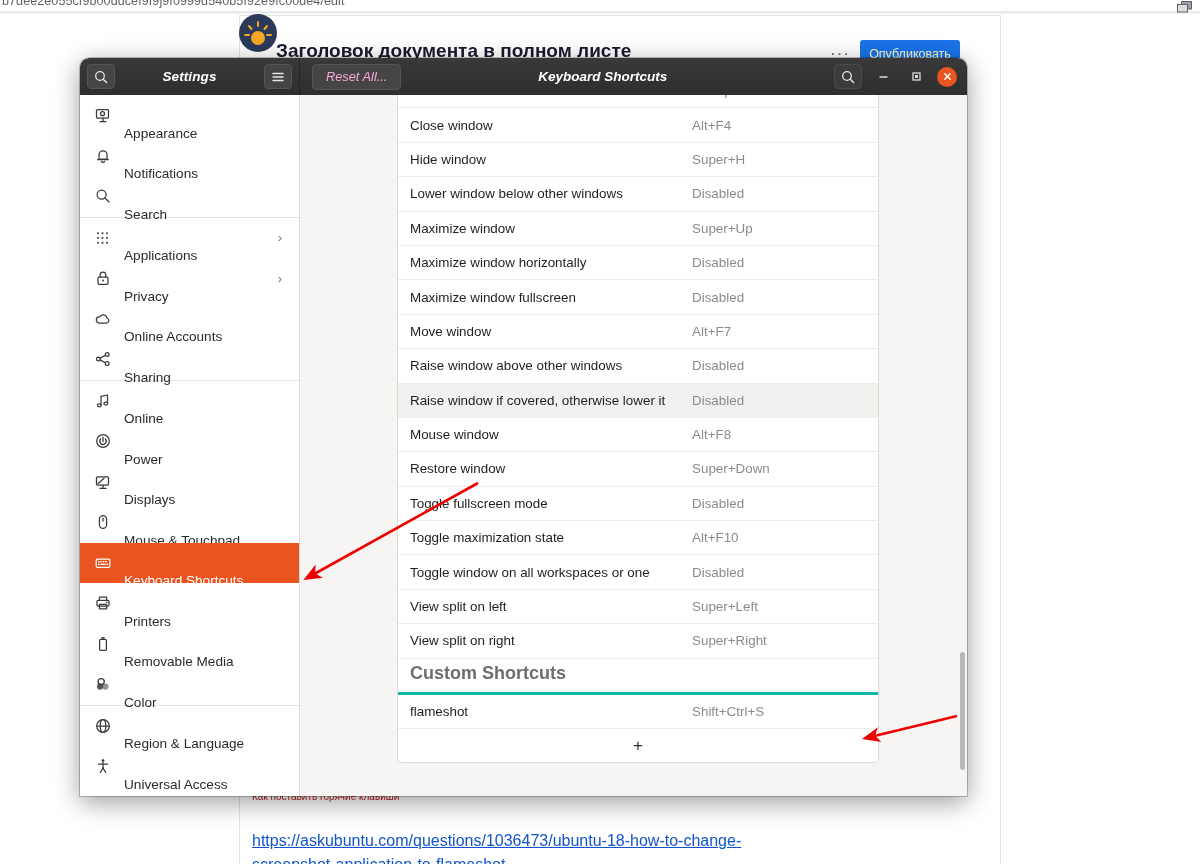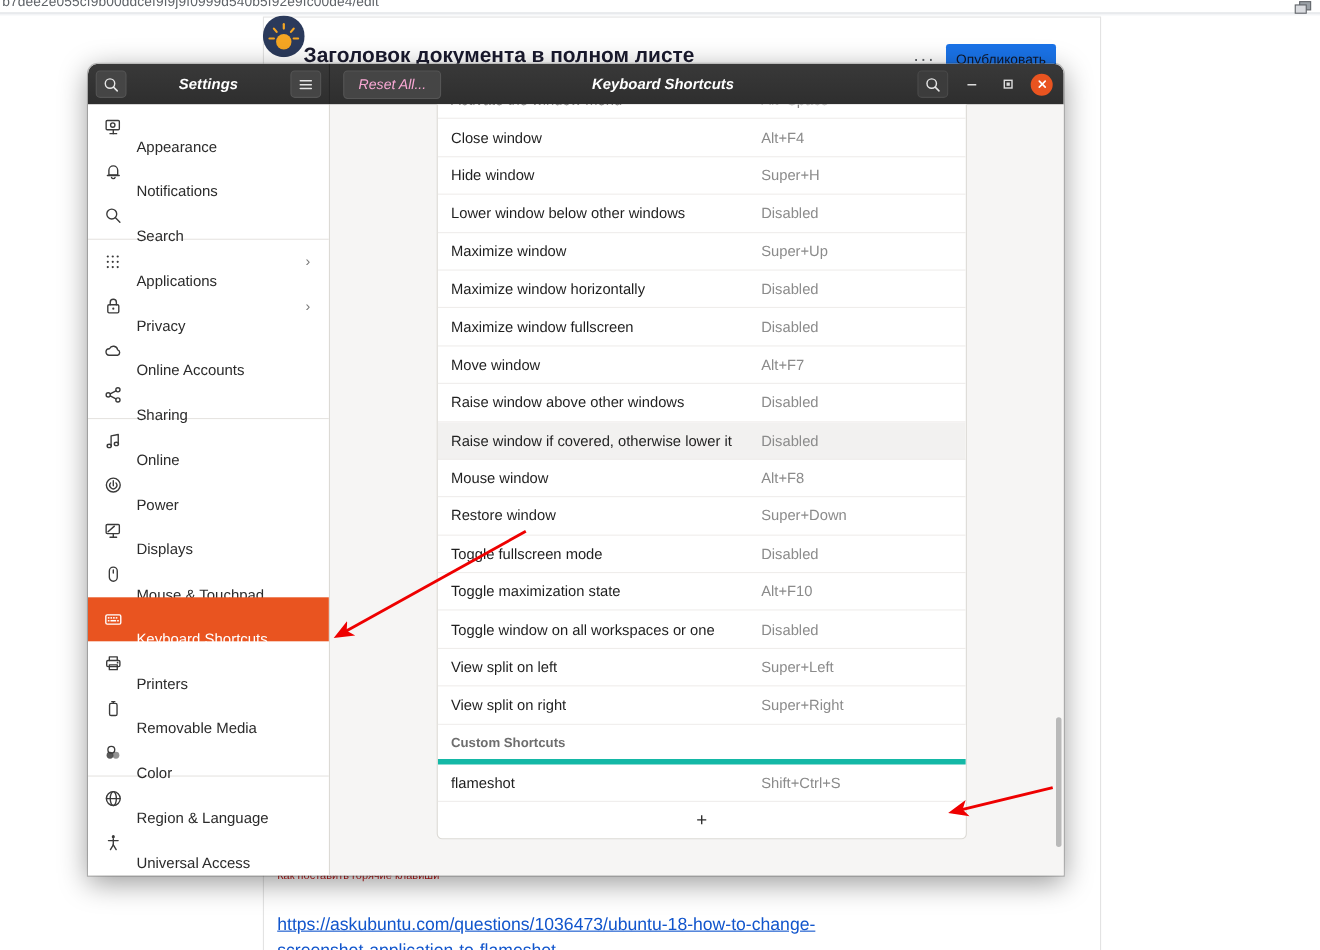--- a/index.html
+++ b/index.html
@@ -42,21 +42,21 @@
   .doc-title {
     position: absolute; left: 276px; top: 40px;
     font-size: 19px; font-weight: 700; color: #1a1a2e; white-space: nowrap;
   }
   .doc-title-dots {
     position: absolute; left: 830px; top: 44px;
     font-size: 17px; color: #5f6368; letter-spacing: 1px;
   }
   .publish-btn {
     position: absolute; left: 860px; top: 40px; width: 100px; height: 27px;
-    background: #1a73e8; color: #0f172a; border-radius: 3px;
+    background: #1a73e8; color: #fef9c3; border-radius: 3px;
     font-size: 12.5px; display: flex; align-items: center; justify-content: center;
     white-space: nowrap; overflow: hidden;
   }
   .doc-para1 {
     position: absolute; left: 252px; top: 791px;
     font-size: 10px; color: #b91c1c; white-space: nowrap;
   }
   .doc-link {
     position: absolute; left: 252px; top: 832px;
     font-size: 16px; color: #1155cc; text-decoration: underline;
@@ -164,21 +164,21 @@
   .srow {
     display: flex; align-items: center; height: 34.4px;
     padding: 0 12px; border-bottom: 1px solid #efedeb;
     font-size: 13.4px; color: #1f1f1f;
   }
   .srow .name { width: 282px; white-space: nowrap; overflow: hidden; }
   .srow .accel { color: #8b8b8b; white-space: nowrap; }
   .srow.hl { background: #f2f1f0; }
   .srow.section {
     background: #ffffff; color: #6e6e6e; font-weight: 700;
-    font-size: 12px; height: 36px; border-bottom: 5px solid #14b8a6;
+    font-size: 18px; height: 36px; border-bottom: 3px solid #14b8a6;
     align-items: flex-end; padding-bottom: 8px;
   }
   .srow.addrow {
     justify-content: center; border-bottom: none; height: 33px;
     color: #2b2b2b; font-size: 17px;
   }
   .plus-sign { font-size: 17px; line-height: 1; }
 
   .vscroll {
     position: absolute; right: 2px; top: 557px;

